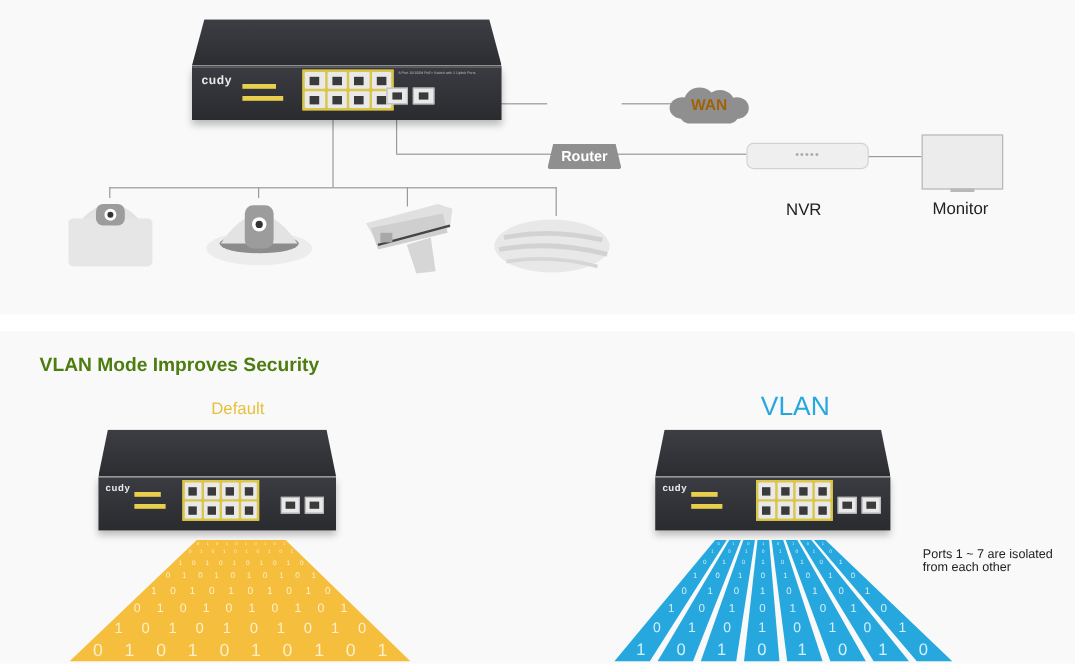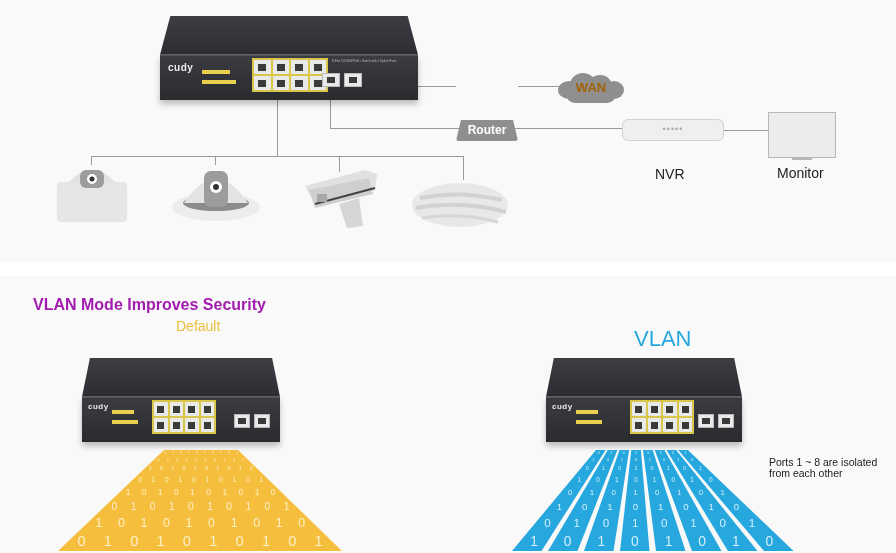--- a/index.html
+++ b/index.html
@@ -25,22 +25,22 @@
   #router-box { position:absolute; left:456px; top:77px; width:62px; height:21px; background:#8f8f8f; clip-path:polygon(8% 0,92% 0,100% 100%,0 100%); border-radius:3px; color:#fff; font-size:12px; font-weight:bold; text-align:center; line-height:21px;margin-top:43px; }
   #wan-cloud { position:absolute; left:558px; top:73px; width:66px; height:30px; }
   #wan-cloud .c { position:absolute; background:#8f8f8f; border-radius:50%; }
   #wan-label { position:absolute; left:0; top:0; width:66px; line-height:30px; text-align:center; color:#a16207; font-weight:bold; font-size:13px; }
   
   #nvr-box { position:absolute; left:622px; top:119px; width:100px; height:20px; background:#efefef; border:1px solid #d2d2d2; border-radius:6px; }
   #nvr-dots { position:absolute; left:0; right:0; top:4px; text-align:center; color:#aaa; font-size:9px; letter-spacing:1px; }
   #monitor-box { position:absolute; left:768px; top:112px; width:66px; height:44px; background:#ececec; border:1px solid #b8b8b8; }
   #monitor-stand { position:absolute; left:792px; top:157px; width:20px; height:3px; background:#b8b8b8; }
   
-  #section-title { position:absolute; left:33px; top:296px; font-size:16px; font-weight:bold; color:#a21caf; }
-  #default-label { position:absolute; left:176px; top:318px; font-size:14px; color:#e8bf3c; }
+  #section-title { position:absolute; left:33px; top:296px; font-size:16px; font-weight:bold; color:#4d7c0f; }
+  #default-label { position:absolute; left:176px; top:332px; font-size:14px; color:#e8bf3c; }
   #vlan-label { position:absolute; left:634px; top:326px; font-size:22px; color:#26a8df; }
   #vlan-note { position:absolute; left:769px; top:457px; font-size:10.5px; color:#222; line-height:11px; }
   svg { position:absolute; overflow:visible; }
 </style>
 </head>
 <body>
 
 <div id="top-panel" class="panel">
 
   <div class="line" style="left:355px;top:86px;width:101px;height:1px;"></div>
@@ -331,15 +331,15 @@
     <text x="692.2629511718751" y="461.1590625" font-size="4.153125" fill="#e6f6ff" fill-opacity="0.9" text-anchor="middle" font-family="Liberation Sans, sans-serif">0</text>
     <text x="700.636044921875" y="470.3640625" font-size="5.203125" fill="#e6f6ff" fill-opacity="0.9" text-anchor="middle" font-family="Liberation Sans, sans-serif">1</text>
     <text x="710.803373046875" y="481.5415625" font-size="6.478125" fill="#e6f6ff" fill-opacity="0.9" text-anchor="middle" font-family="Liberation Sans, sans-serif">0</text>
     <text x="722.764935546875" y="494.6915625" font-size="7.978125" fill="#e6f6ff" fill-opacity="0.9" text-anchor="middle" font-family="Liberation Sans, sans-serif">1</text>
     <text x="736.520732421875" y="509.8140625" font-size="9.703125" fill="#e6f6ff" fill-opacity="0.9" text-anchor="middle" font-family="Liberation Sans, sans-serif">0</text>
     <text x="752.070763671875" y="526.9090625" font-size="11.653125" fill="#e6f6ff" fill-opacity="0.9" text-anchor="middle" font-family="Liberation Sans, sans-serif">1</text>
     <text x="769.415029296875" y="545.9765625" font-size="13.828125" fill="#e6f6ff" fill-opacity="0.9" text-anchor="middle" font-family="Liberation Sans, sans-serif">0</text>
   </svg>
 
 <div id="vlan-note">
-  <div>Ports 1 ~ 8 are isolated</div>
+  <div>Ports 1 ~ 7 are isolated</div>
   <div>from each other</div>
 </div>
 
 </body></html>

